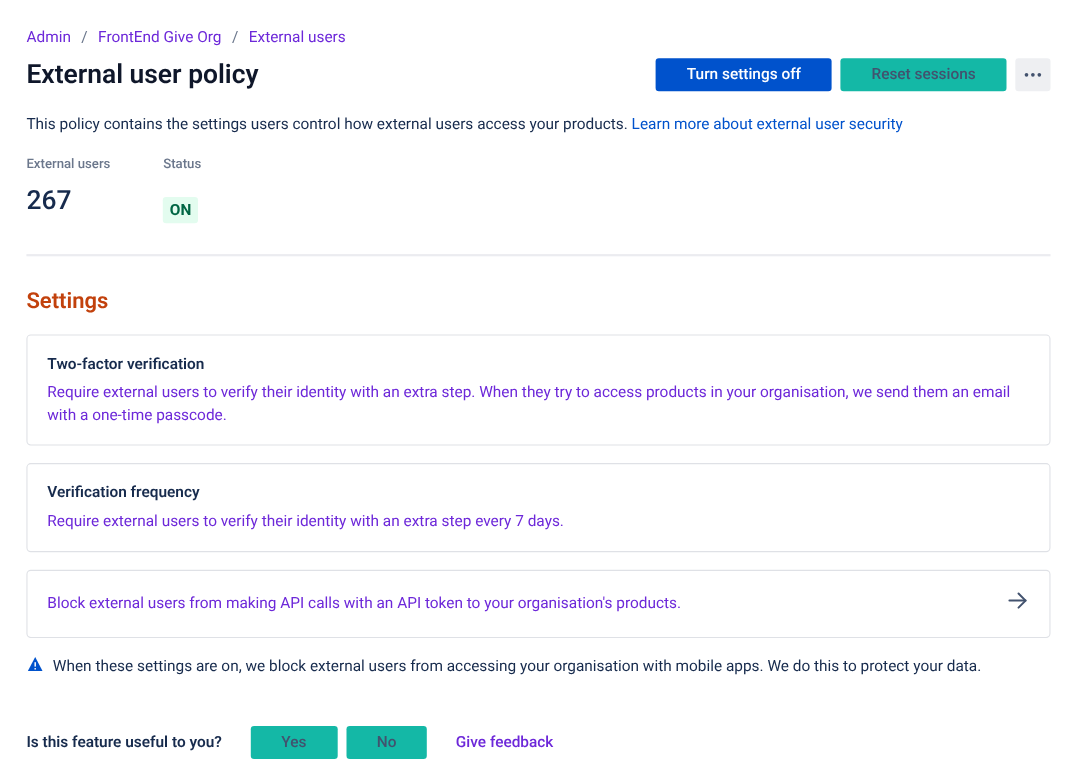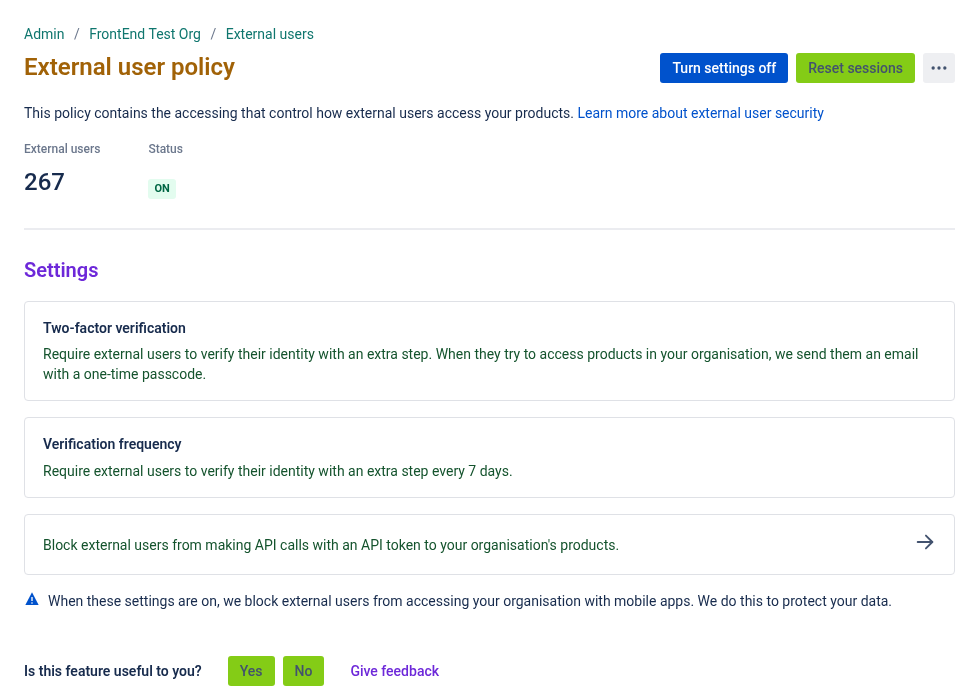--- a/index.html
+++ b/index.html
@@ -10,87 +10,87 @@
       padding: 24px;
       width: 979px;
       font-size: 14px;
       line-height: 1.45;
     }
     .breadcrumb {
       color: #6B778C;
       font-size: 14px;
       margin-bottom: 6px;
     }
-    .breadcrumb a { color: #0f766e; text-decoration: none; }
+    .breadcrumb a { color: #6d28d9; text-decoration: none; }
     .breadcrumb .sep { margin: 0 6px; color: #6B778C; }
     .header-row {
       display: flex;
       justify-content: space-between;
       align-items: center;
       margin-bottom: 18px;
     }
     .page-title {
       font-size: 24px;
       font-weight: 600;
-      color: #a16207;
+      color: #0f172a;
     }
     .actions { display: flex; gap: 8px; align-items: stretch; }
     .btn {
       border: none;
       border-radius: 3px;
       font-size: 14px;
       font-weight: 500;
-      padding: 7px 12px;
+      padding: 7px 28px;
       cursor: pointer;
       font-family: inherit;
     }
     .btn-primary { background: #0052CC; color: #fff; }
-    .btn-secondary { background: #84cc16; color: #42526E; }
+    .btn-secondary { background: #14b8a6; color: #42526E; }
     .btn-icon {
       background: #EEEFF2;
       width: 32px;
       display: flex;
       align-items: center;
       justify-content: center;
       padding: 0;
     }
     .intro { margin-bottom: 18px; color: #172B4D; }
     .intro a { color: #0052CC; text-decoration: none; text-align: right; }
     .stats-row { display: flex; gap: 48px; margin-bottom: 28px; }
     .stat-label { font-size: 12px; color: #6B778C; margin-bottom: 6px; font-weight: 500; }
     .stat-value-big { font-size: 24px; font-weight: 500; color: #172B4D; }
     .lozenge {
       display: inline-block;
       background: #E3FCEF;
       color: #006644;
-      font-size: 11px;
+      font-size: 14px;
       font-weight: 700;
       padding: 2px 6px;
       border-radius: 3px;
       margin-top: 14px;
     }
     hr.divider {
       border: none;
       border-top: 2px solid #EBECF0;
       margin-bottom: 26px;
     }
-    .section-title { font-size: 20px; font-weight: 600; margin-bottom: 16px; color: #6d28d9; }
+    .section-title { font-size: 20px; font-weight: 600; margin-bottom: 16px; color: #c2410c; }
     .card {
       border: 1.5px solid #DFE1E6;
       border-radius: 4px;
       padding: 16px 18px;
       margin-bottom: 16px;
       display: flex;
       justify-content: center;
       align-items: center;
       gap: 18px;
     }
     .card-body { flex: 1; }
     .card-title { font-size: 14px; font-weight: 600; color: #172B4D; margin-bottom: 6px; }
-    .card-desc { font-size: 14px; color: #14532d; }
+    .card-desc { font-size: 14px; color: #6d28d9; }
     .arrow-icon { color: #42526E; flex-shrink: 0; }
     .info-row {
       display: flex;
       align-items: flex-start;
       gap: 8px;
       margin-top: 10px;
       margin-bottom: 44px;
       color: #172B4D;
     }
     .info-row svg { color: #0052CC; flex-shrink: 0; }
@@ -102,42 +102,42 @@
     .feedback-row .prompt { font-weight: 600; color: #172B4D; }
     .feedback-buttons { display: flex; gap: 8px; }
     .feedback-link { color: #6d28d9; text-decoration: none; font-weight: 500; }
   </style>
 </head>
 <body>
 
 <nav class="breadcrumb">
   <a href="#">Admin</a>
   <span class="sep">/</span>
-  <a href="#">FrontEnd Test Org</a>
+  <a href="#">FrontEnd Give Org</a>
   <span class="sep">/</span>
   <a href="#">External users</a>
 </nav>
 
 <div class="header-row">
   <h1 class="page-title">External user policy</h1>
   <div class="actions">
     <button class="btn btn-primary">Turn settings off</button>
     <button class="btn btn-secondary">Reset sessions</button>
     <button class="btn btn-icon">
       <svg width="20" height="20" viewBox="0 0 24 24" fill="#42526E">
         <circle cx="5" cy="12" r="2"></circle>
           <circle cx="12" cy="12" r="2"></circle>
           <circle cx="19" cy="12" r="2"></circle>
       </svg>
     </button>
   </div>
 </div>
 
 <p class="intro">
-  <span>This policy contains the accessing that control how external users access your products. </span><a href="#">Learn more about external user security</a>
+  <span>This policy contains the settings users control how external users access your products. </span><a href="#">Learn more about external user security</a>
 </p>
 
 <div class="stats-row">
   <div class="stat">
     <div class="stat-label">External users</div>
     <div class="stat-value-big">267</div>
   </div>
   <div class="stat">
     <div class="stat-label">Status</div>
     <span class="lozenge">ON</span>

